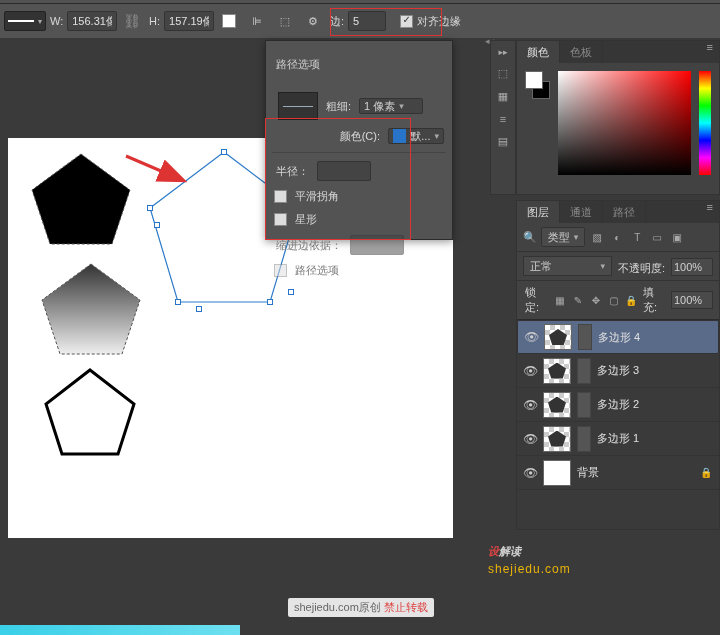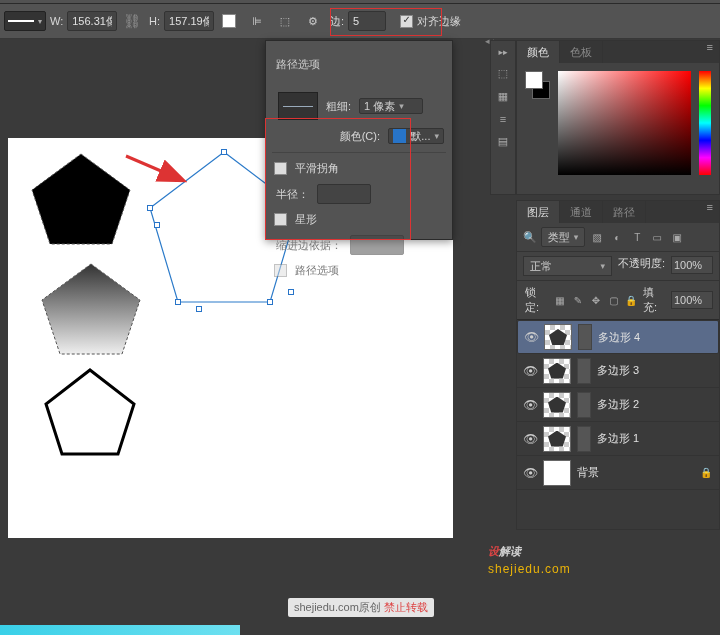--- a/index.html
+++ b/index.html
@@ -40,21 +40,21 @@
 .color-body{display:flex;padding:8px;gap:8px}
 .fgbg{position:relative;width:28px;height:28px}
 .fg{position:absolute;top:0;left:0;width:18px;height:18px;background:#fff;border:1px solid #666}
 .bg{position:absolute;bottom:0;right:0;width:18px;height:18px;background:#000;border:1px solid #666}
 .spectrum{width:150px;height:104px;background:linear-gradient(to bottom,rgba(255,255,255,0),#000),linear-gradient(to right,#fff,#f00);position:relative}
 .hue{width:14px;height:104px;background:linear-gradient(to bottom,#f00,#ff0,#0f0,#0ff,#00f,#f0f,#f00)}
 .layers-panel{position:absolute;left:26px;top:160px;width:204px;height:330px;background:#424242;border:1px solid #333;display:flex;flex-direction:column}
 .layer-filters{display:flex;align-items:center;padding:4px 6px;gap:4px;background:#424242;border-bottom:1px solid #333}
 .filter-dd{height:20px;background:#4a4a4a;border:1px solid #333;border-radius:2px;padding:0 6px;display:flex;align-items:center;gap:4px}
 .filter-ic{width:16px;height:16px;display:flex;align-items:center;justify-content:center;color:#aaa;font-size:10px}
-.blend-row{display:flex;align-items:flex-start;padding:4px 6px;gap:4px;border-bottom:1px solid #333}
+.blend-row{display:flex;align-items:flex-end;padding:4px 6px;gap:4px;border-bottom:1px solid #333}
 .blend-dd{flex:1;height:20px;background:#4a4a4a;border:1px solid #333;padding:0 6px;display:flex;align-items:center;justify-content:space-between}
 .pct-in{width:42px;height:18px;background:#4a4a4a;border:1px solid #333;padding:0 2px}
 .lock-row{display:flex;align-items:center;padding:4px 6px;gap:4px;border-bottom:1px solid #2a2a2a}
 .lock-ic{width:16px;height:16px;display:flex;align-items:center;justify-content:center;color:#aaa;font-size:10px}
 .layer-list{flex:1;overflow:auto;background:#3a3a3a}
 .layer{display:flex;align-items:center;height:34px;border-bottom:1px solid #333;padding:0 6px;gap:6px}
 .layer.sel{background:#5a6b8a}
 .eye{width:14px;height:14px;color:#ccc;font-size:12px}
 .thumb{width:28px;height:26px;background:#fff;border:1px solid #666;position:relative}
 .thumb.checker{background:repeating-conic-gradient(#ccc 0 25%,#fff 0 50%) 0 0/10px 10px}
@@ -164,26 +164,26 @@
   <div class="row" style="justify-content:flex-end;padding-right:8px">
     <span class="lbl">颜色(C):</span>
     <div class="sel" style="width:56px">
         <span class="color-sw"></span>
         <span>默...</span>
         <span class="arr">▾</span>
       </div>
   </div>
   <div class="divider"></div>
   <div class="row">
+    <span class="lbl">半径：</span>
+    <input class="num-input" style="width: 54px;">
+  </div>
+  <div class="row">
     <span class="chk"></span>
     <span class="lbl">平滑拐角</span>
-  </div>
-  <div class="row">
-    <span class="lbl">半径：</span>
-    <input class="num-input" style="width: 54px;">
   </div>
   <div class="row">
     <span class="chk"></span>
     <span class="lbl">星形</span>
   </div>
   <div class="row disabled">
     <span class="lbl disabled">缩进边依据：</span>
     <input class="num-input" style="width: 54px; opacity: 0.5;" disabled="">
   </div>
   <div class="row disabled">

